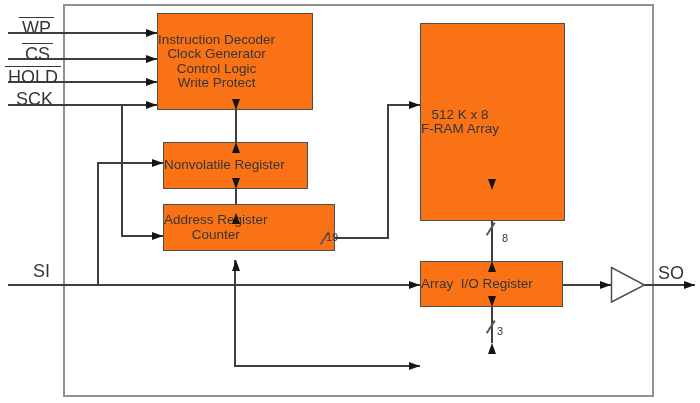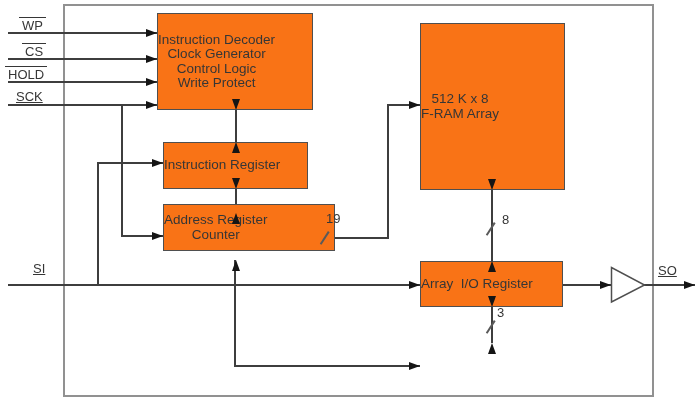--- a/index.html
+++ b/index.html
@@ -13,23 +13,23 @@
     border:2px solid #919191; box-sizing:border-box; background:transparent;
   }
   .block {
     position:absolute; box-sizing:border-box; border:1.5px solid #4f4f4f;
     background:#f97316; display:flex; align-items:center; 
     text-align:center; z-index:3;
   }
   .block .bl { white-space:pre-wrap; font-size:13.5px; line-height:14.5px; color:#363636; }
   .hl { position:absolute; height:1.5px; background:#3e3e3e; z-index:2; }
   .vl { position:absolute; width:1.5px; background:#3e3e3e; z-index:2; }
-  .pin { position:absolute; font-size:13px; color:#363636; z-index:4;text-decoration:underline; }
+  .pin { position:absolute; font-size:18px; color:#363636; z-index:4; }
   .ovl { display:inline-block; border-top:1.5px solid #363636; padding:0 3px; }
-  .busn { position:absolute; font-size:13px; color:#363636; z-index:4; }
+  .busn { position:absolute; font-size:11px; color:#363636; z-index:4;margin-top:20px; }
   .slash { position:absolute; width:15px; height:1.5px; background:#5a5a5a;
            transform:rotate(-57deg); z-index:4; }
   .ah-r,.ah-u,.ah-d { position:absolute; width:0; height:0; z-index:4; }
   .ah-r { border-top:4px solid transparent; border-bottom:4px solid transparent; border-left:11px solid #151515; }
   .ah-u { border-left:4px solid transparent; border-right:4px solid transparent; border-bottom:11px solid #151515; }
   .ah-d { border-left:4px solid transparent; border-right:4px solid transparent; border-top:11px solid #151515; }
   .buf { position:absolute; z-index:3; }
 </style>
 </head>
 <body>
@@ -38,27 +38,27 @@
 
   <div class="outer"></div>
 
   <div class="block" style="left:157px;top:13px;width:156px;height:97px">
     <span class="bl">Instruction Decoder
 Clock Generator
 Control Logic
 Write Protect</span>
   </div>
   <div class="block" style="left:163px;top:142px;width:145px;height:47px">
-    <span class="bl">Instruction Register</span>
+    <span class="bl">Nonvolatile Register</span>
   </div>
   <div class="block" style="left:163px;top:204px;width:172px;height:47px">
     <span class="bl">Address Register
 Counter</span>
   </div>
-  <div class="block" style="left:420px;top:23px;width:145px;height:167px">
+  <div class="block" style="left:420px;top:23px;width:145px;height:198px">
     <span class="bl">512 K x 8
 F-RAM Array</span>
   </div>
   <div class="block" style="left:420px;top:261px;width:143px;height:46px">
     <span class="bl">Array  I/O Register</span>
   </div>
 
   <div class="pin" style="left:19px;top:17px">
     <span class="ovl">WP</span>
   </div>

